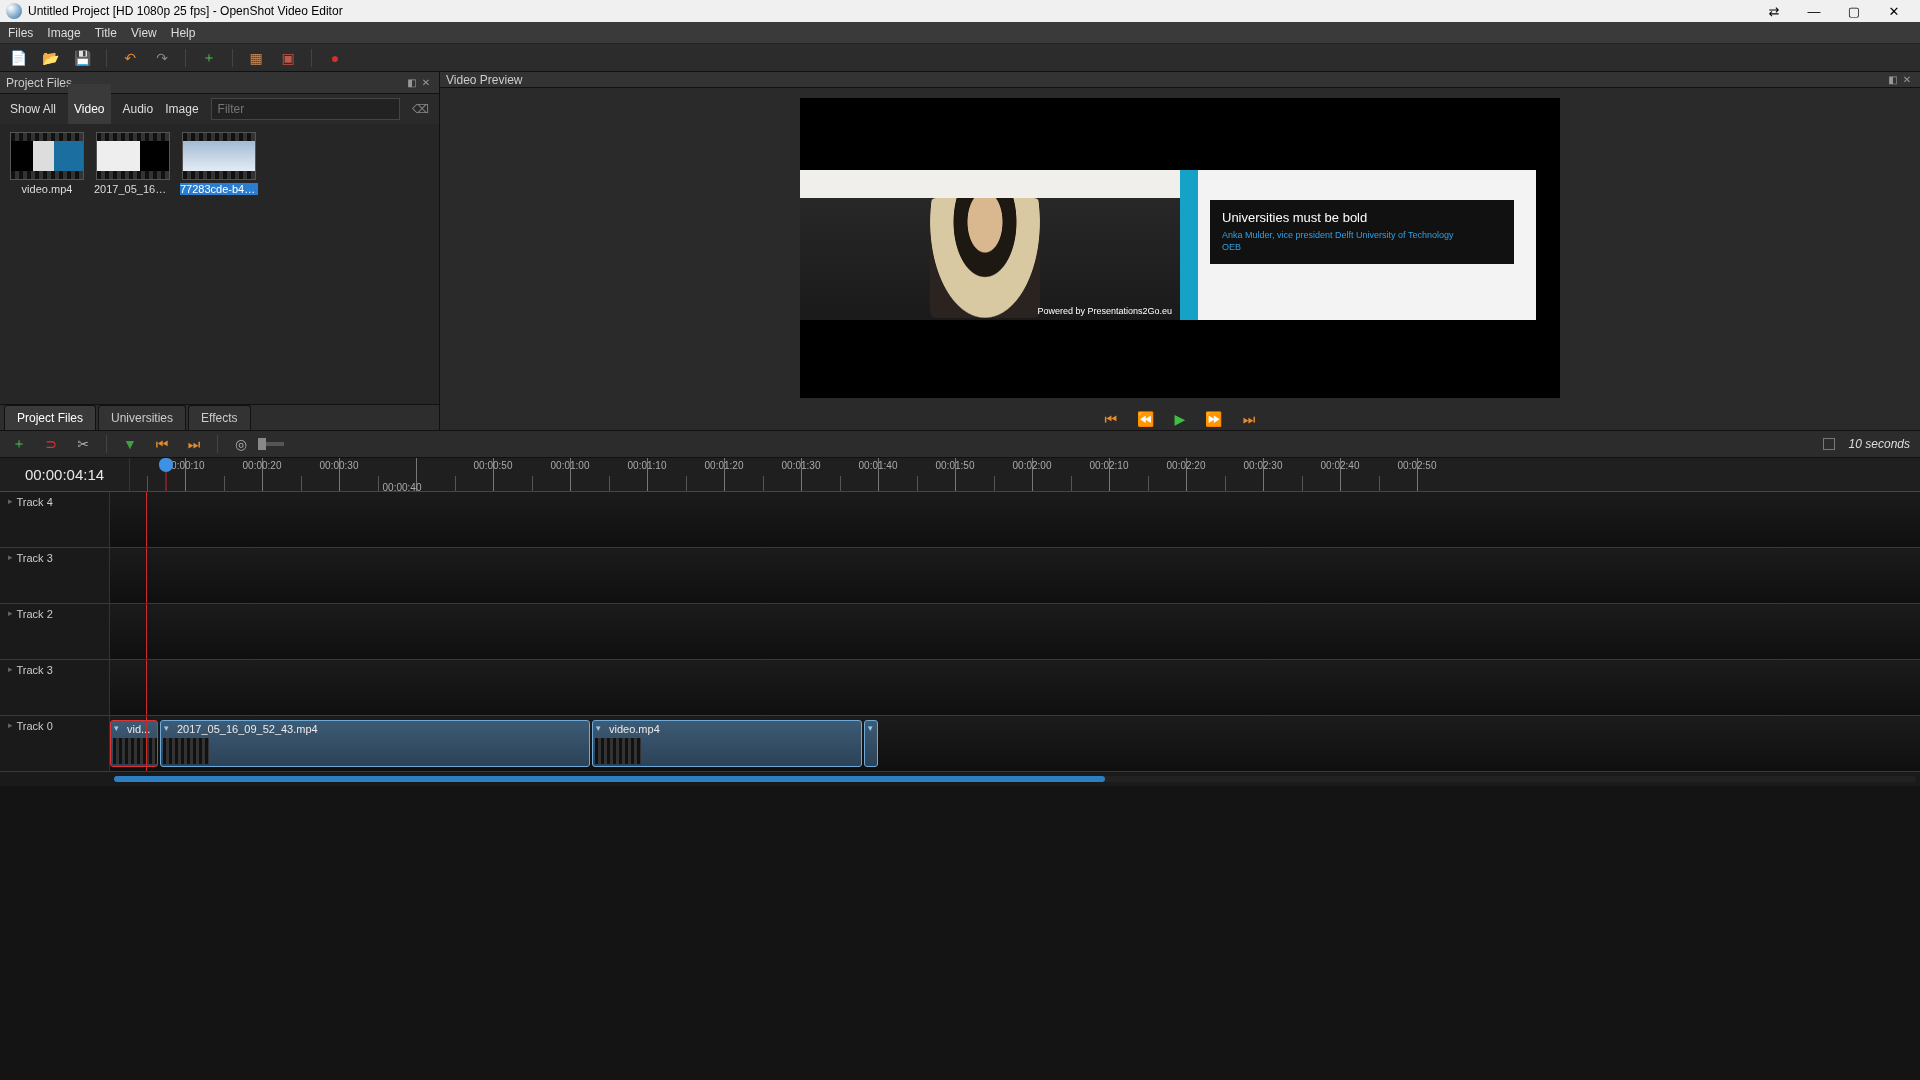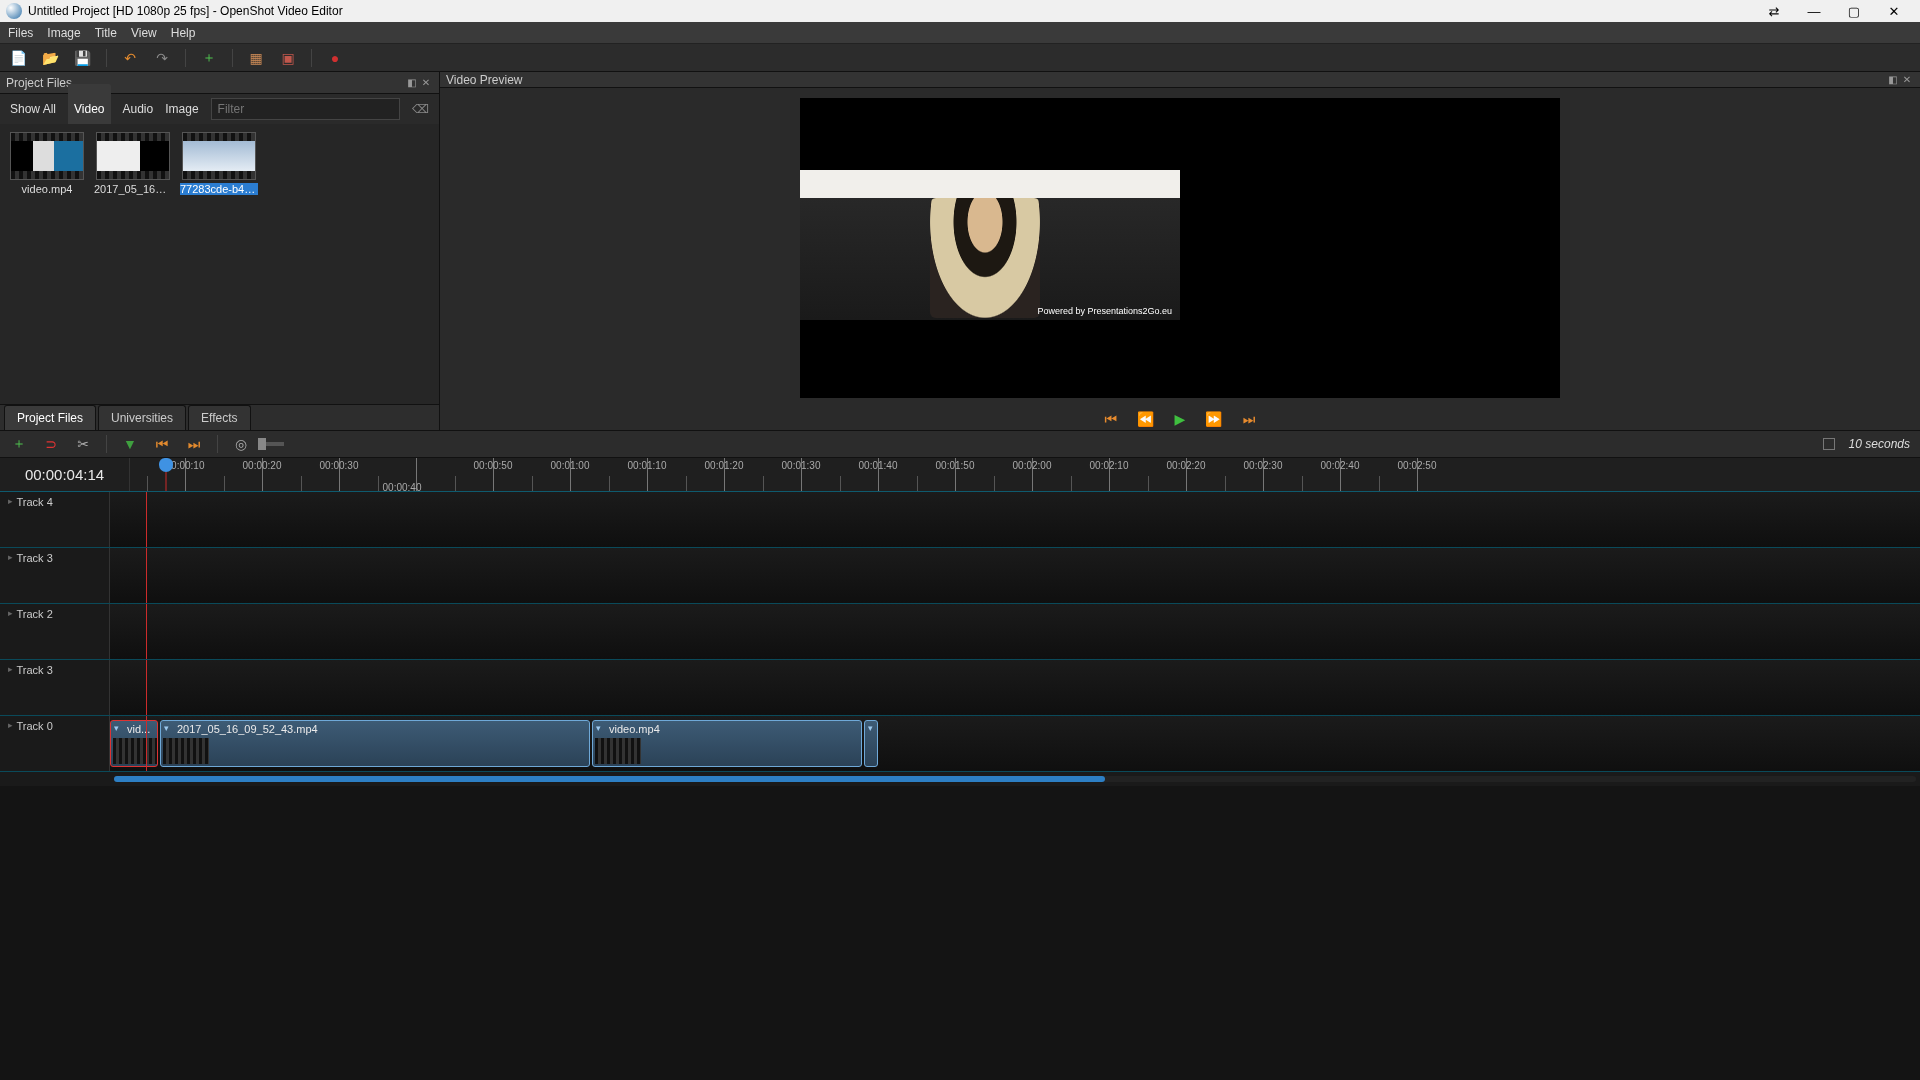--- a/index.html
+++ b/index.html
@@ -191,20 +191,28 @@
       <span class="sp"></span>
       <span class="pbtn">◧</span>
       <span class="pbtn">✕</span>
     </div>
     <div class="preview-body">
       <div class="preview-frame">
         <div class="pf-left">
           <div class="banner"></div>
           <div class="person"></div>
           <div class="powered">Powered by Presentations2Go.eu</div>
+        </div>
+        <div class="pf-right">
+          <div class="stripe"></div>
+          <div class="slidebox">
+            <div class="st">Universities must be bold</div>
+            <div class="ss">Anka Mulder, vice president Delft University of Technology</div>
+            <div class="ss">OEB</div>
+          </div>
         </div>
       </div>
     </div>
     <div class="preview-ctrls">
       <span>⏮</span>
       <span>⏪</span>
       <span class="play">▶</span>
       <span>⏩</span>
       <span>⏭</span>
     </div>

